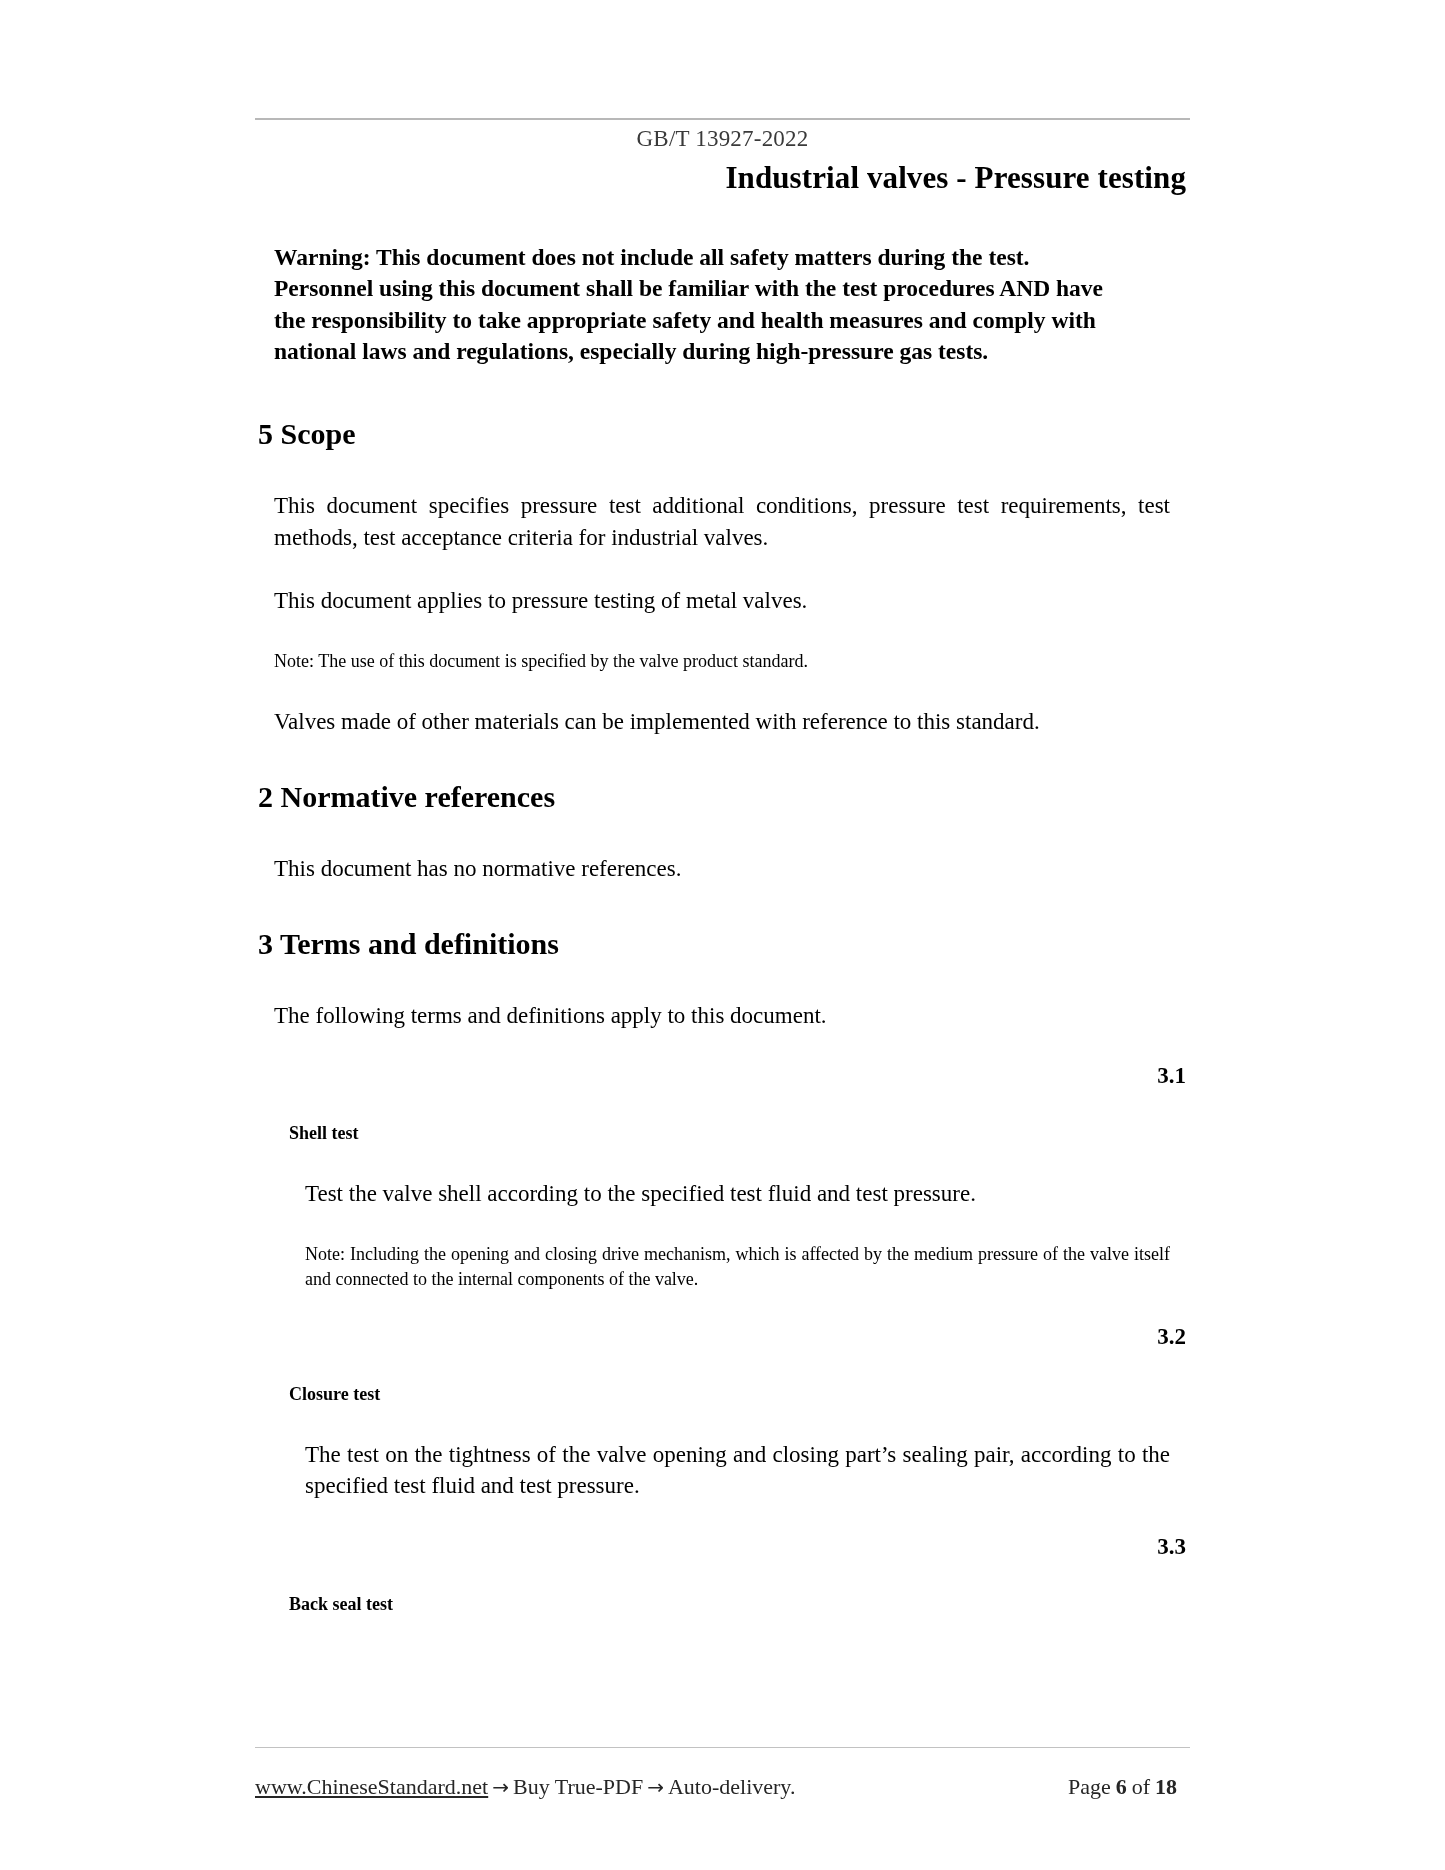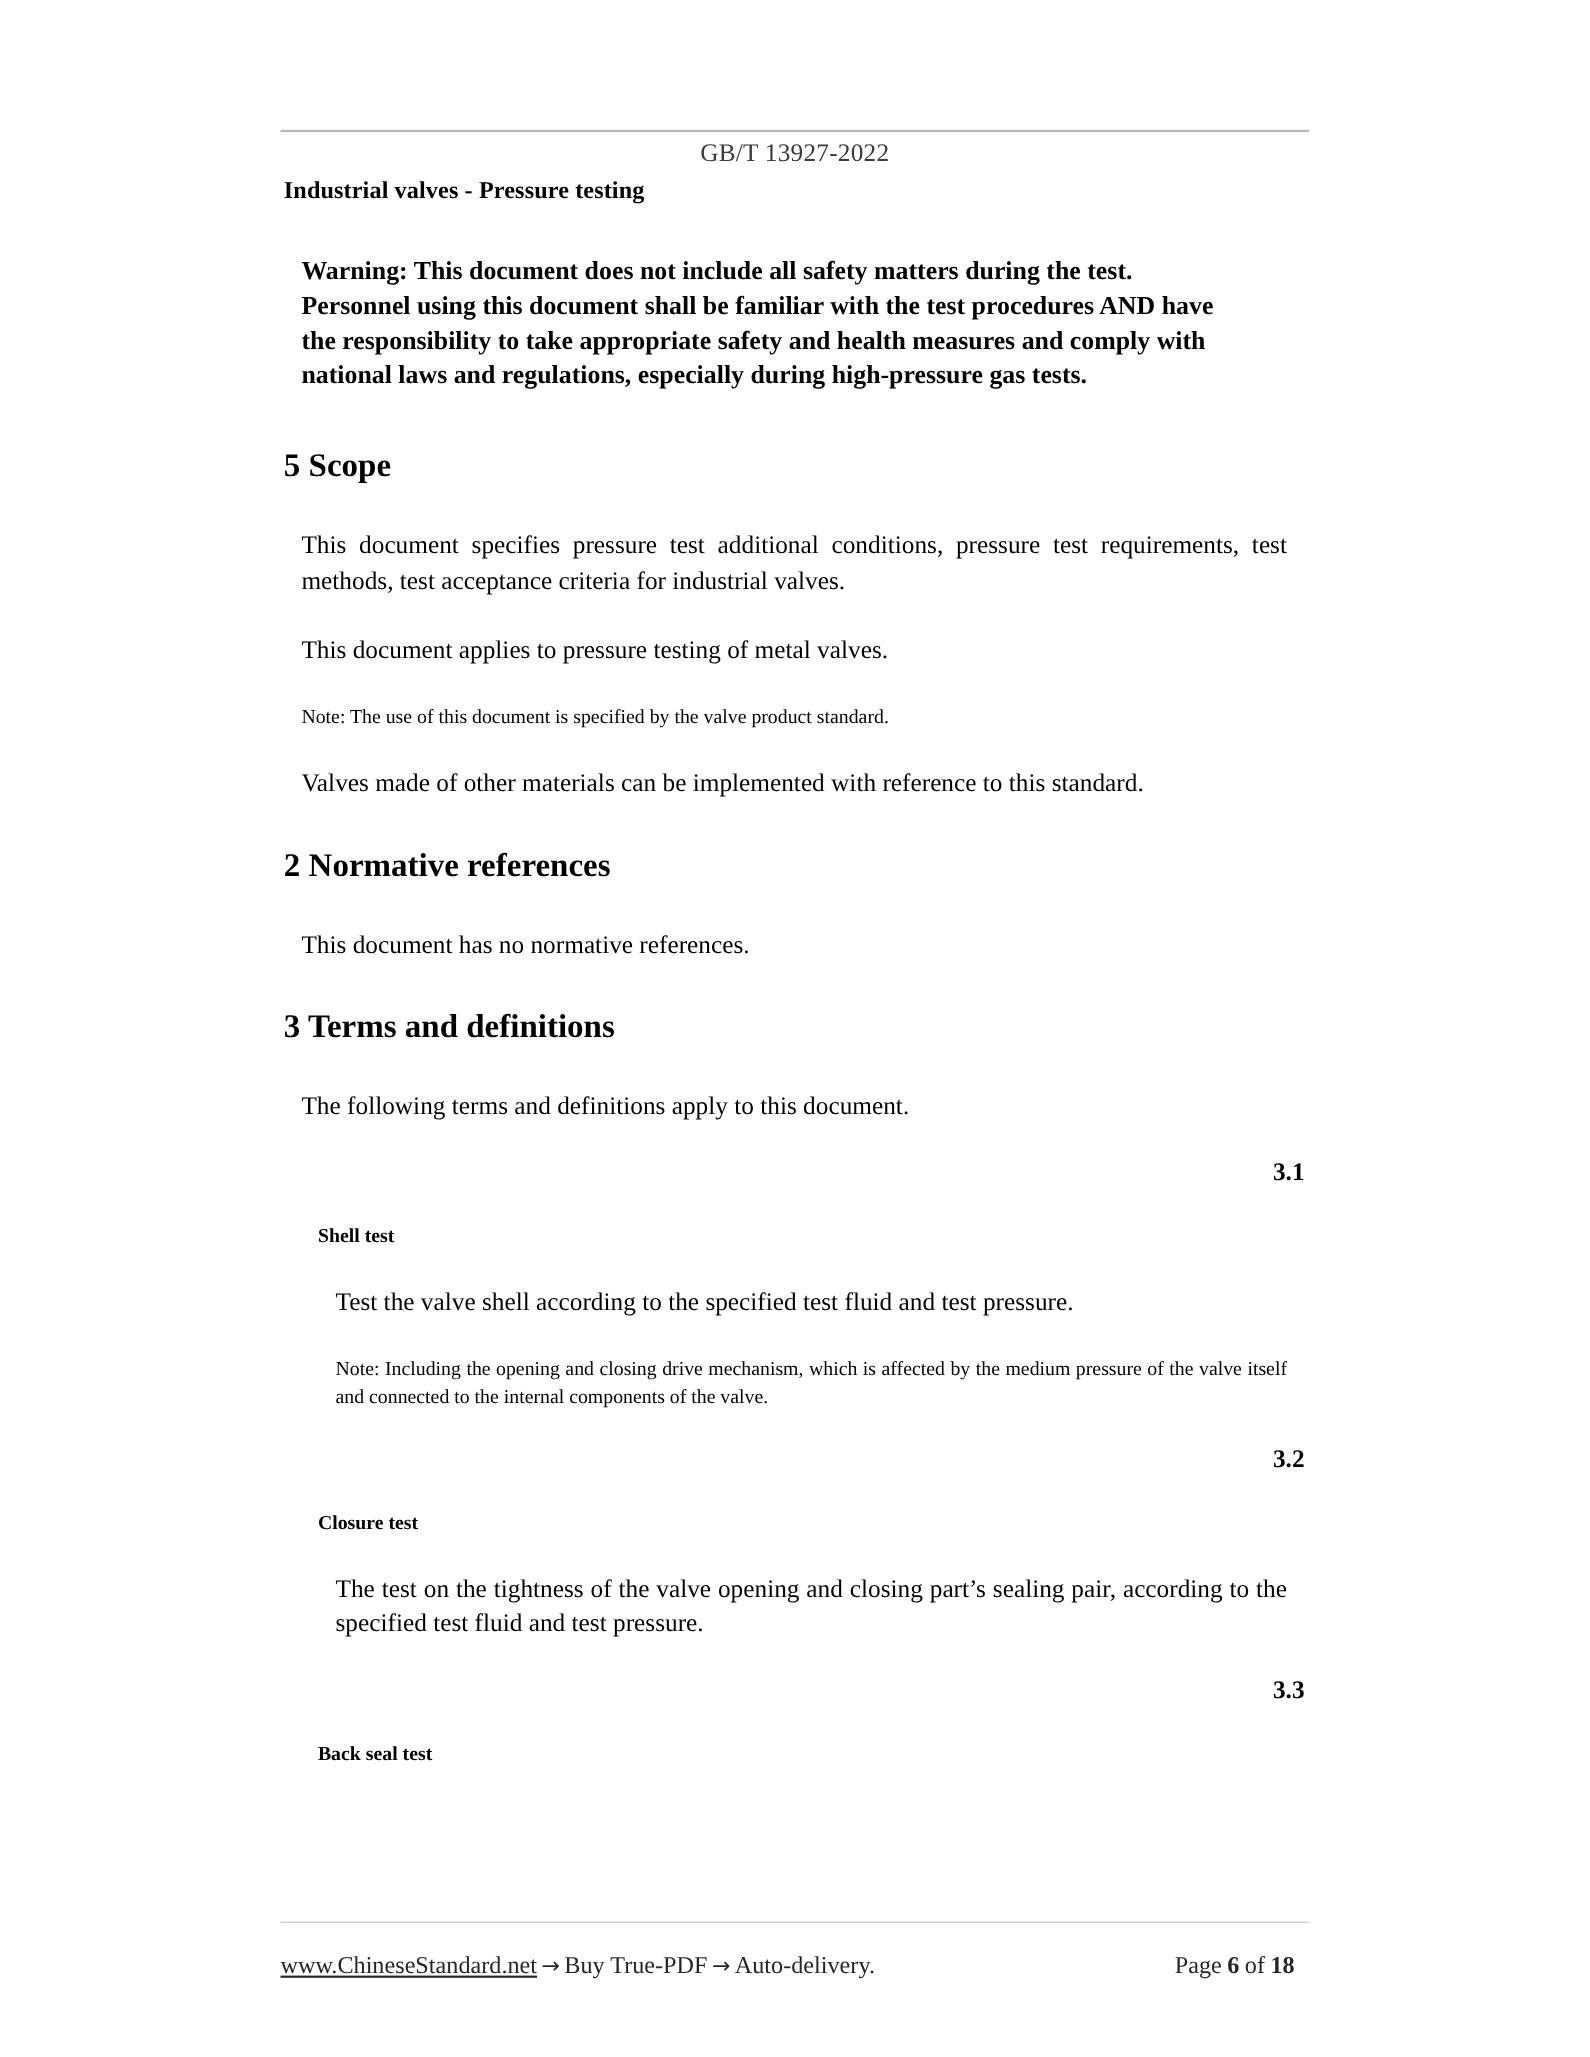--- a/index.html
+++ b/index.html
@@ -43,22 +43,22 @@
     background: #b8b8b8;
   }
   
   .content {
     position: absolute;
     top: 160px;
     left: 258px;
     width: 928px;
   }
   .doc-title {
-    text-align: left;
-    font-size: 22px;
+    text-align: right;
+    font-size: 31px;
     font-weight: bold;
     margin: 0 0 46px 0;
     letter-spacing: 0.1px;
   }
   p {
     margin: 16px;
   }
   .warning {
     font-size: 23.5px;
     font-weight: bold;

